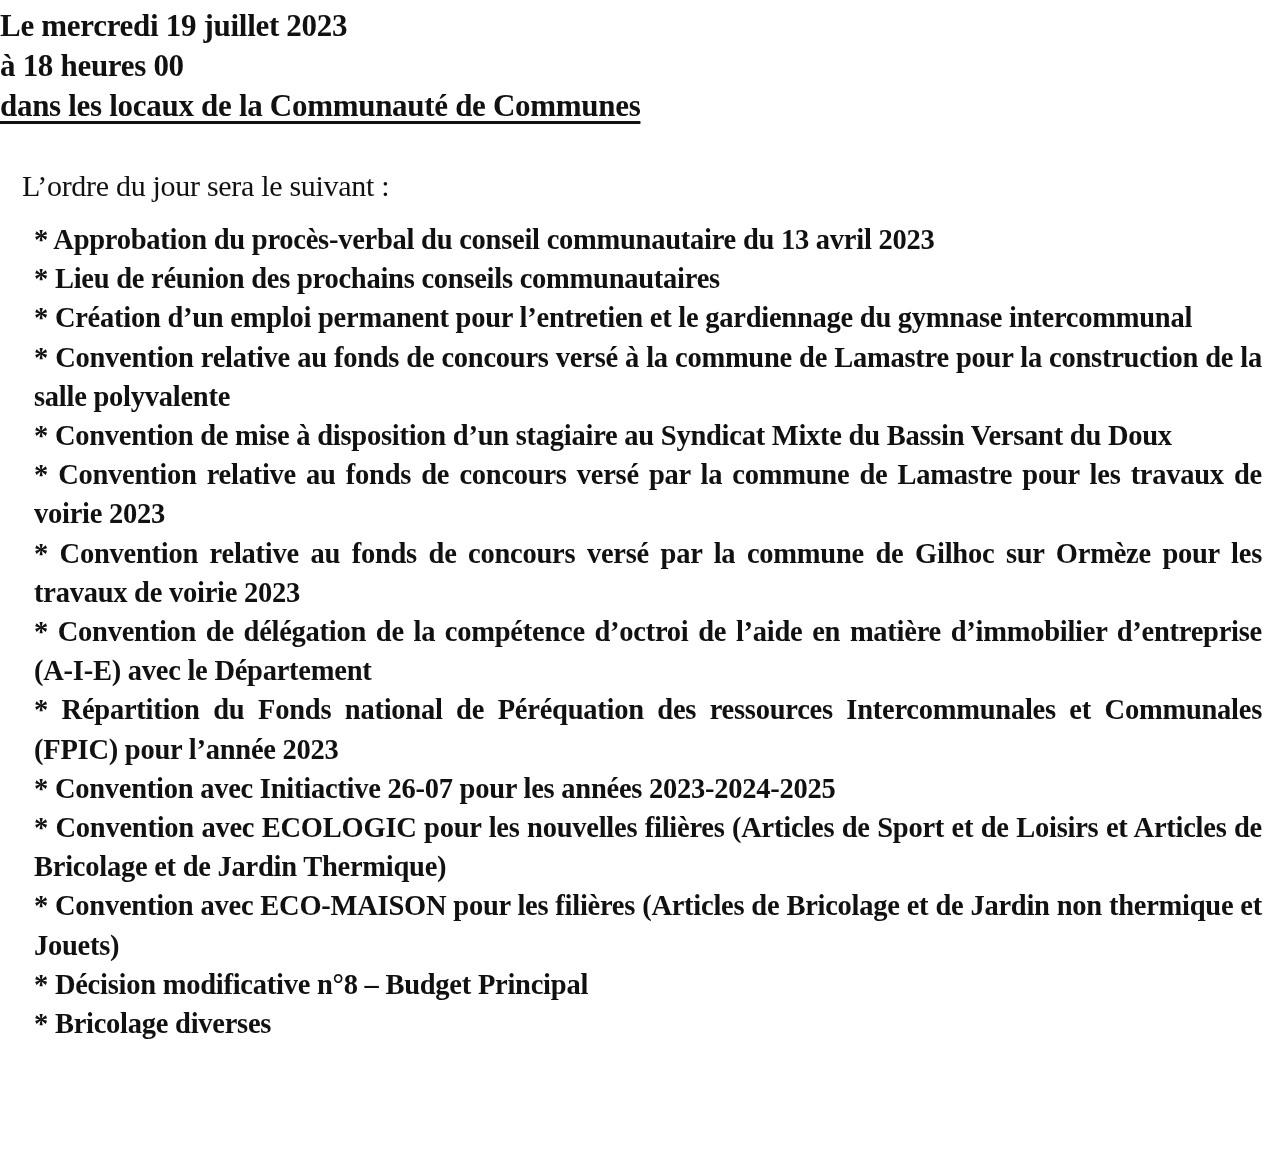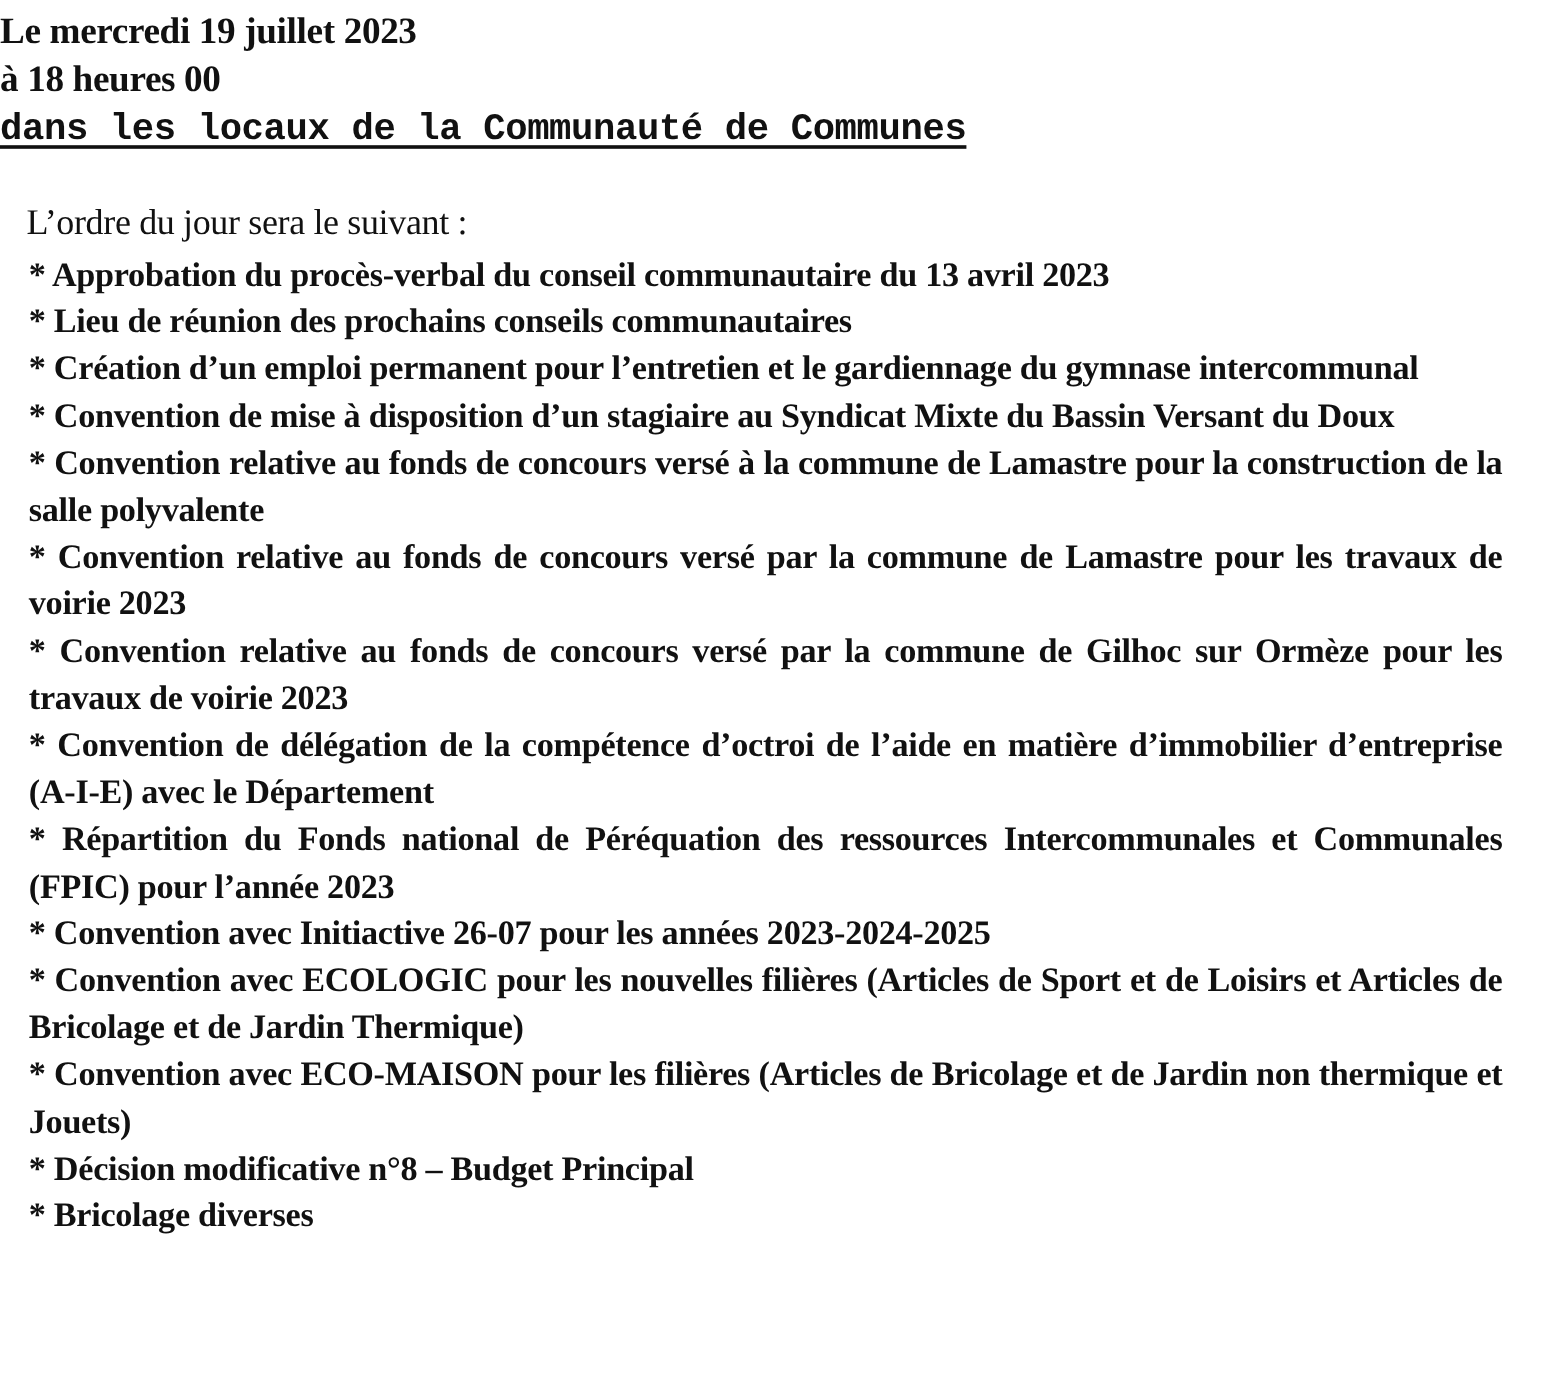--- a/index.html
+++ b/index.html
@@ -24,38 +24,37 @@
       font-weight: bold;
       font-size: 31px;
       line-height: 40px;
       letter-spacing: -0.3px;
     }
     .header .line { display: block; }
     .header .underlined {
       text-decoration: underline;
       text-decoration-thickness: 3px;
       text-underline-offset: 5px;
-      font-family: Liberation Mono, monospace;
     }
     .intro {
       position: absolute;
       left: 22px;
       top: 166px;
       font-size: 30px;
       line-height: 40px;
       font-weight: normal;
       letter-spacing: -0.3px;
       text-align: center;
     }
     .agenda {
       position: absolute;
       left: 22px;
       top: 208px;
       width: 1228px;
-      margin: 2px;
+      margin: 12px;
       padding: 0;
       list-style: none;
     }
     .agenda li {
       font-weight: bold;
       font-size: 28.5px;
       line-height: 39.2px;
       text-align: justify;
       letter-spacing: -0.25px;
     }
@@ -69,22 +68,22 @@
   <span class="line">à 18 heures 00</span>
   <span class="line"><span class="underlined">dans les locaux de la Communauté de Communes</span></span>
 </div>
 
 <div class="intro">L’ordre du jour sera le suivant :</div>
 
 <ul class="agenda">
   <li class="single"><span>*</span> <span>Approbation du procès-verbal du conseil communautaire du 13 avril 2023</span></li>
   <li class="single"><span>*</span> <span>Lieu de réunion des prochains conseils communautaires</span></li>
   <li><span>*</span> <span>Création d’un emploi permanent pour l’entretien et le gardiennage du gymnase intercommunal</span></li>
+  <li><span>*</span> <span>Convention relative au fonds de concours versé à la commune de Lamastre pour la construction de la salle polyvalente</span></li>
   <li><span>*</span> <span>Convention de mise à disposition d’un stagiaire au Syndicat Mixte du Bassin Versant du Doux</span></li>
-  <li><span>*</span> <span>Convention relative au fonds de concours versé à la commune de Lamastre pour la construction de la salle polyvalente</span></li>
   <li><span>*</span> <span>Convention relative au fonds de concours versé par la commune de Lamastre pour les travaux de voirie 2023</span></li>
   <li><span>*</span> <span>Convention relative au fonds de concours versé par la commune de Gilhoc sur Ormèze pour les travaux de voirie 2023</span></li>
   <li><span>*</span> <span>Convention de délégation de la compétence d’octroi de l’aide en matière d’immobilier d’entreprise (A-I-E) avec le Département</span></li>
   <li><span>*</span> <span>Répartition du Fonds national de Péréquation des ressources Intercommunales et Communales (FPIC) pour l’année 2023</span></li>
   <li class="single"><span>*</span> <span>Convention avec Initiactive 26-07 pour les années 2023-2024-2025</span></li>
   <li><span>*</span> <span>Convention avec ECOLOGIC pour les nouvelles filières (Articles de Sport et de Loisirs et Articles de Bricolage et de Jardin Thermique)</span></li>
   <li><span>*</span> <span>Convention avec ECO-MAISON pour les filières (Articles de Bricolage et de Jardin non thermique et Jouets)</span></li>
   <li class="single"><span>*</span> <span>Décision modificative n°8 – Budget Principal</span></li>
   <li class="single"><span>*</span> <span>Bricolage diverses</span></li>
 </ul>

